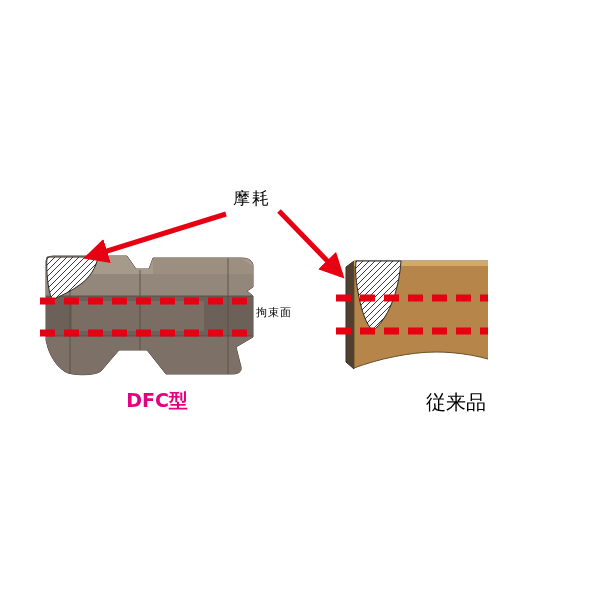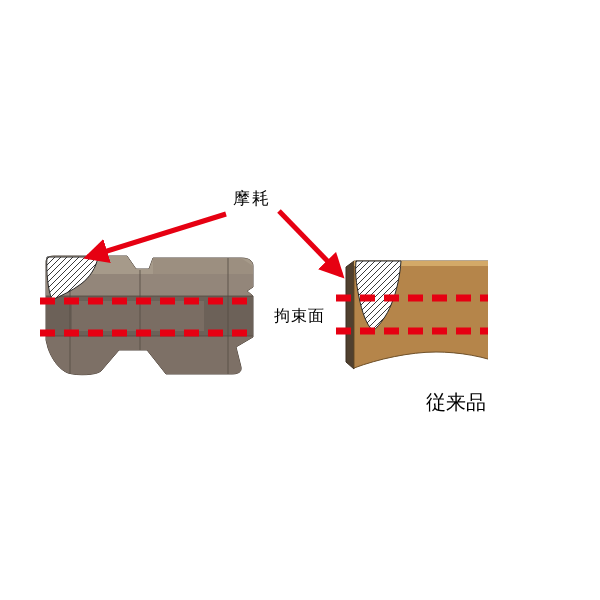--- a/index.html
+++ b/index.html
@@ -14,22 +14,22 @@
     background: var(--background, #ffffff);
     overflow: hidden;
   }
   .canvas svg { position: absolute; left: 0; top: 0; }
   .label { position: absolute; color: var(--caption-text, #000); line-height: 1.1; }
   .wear-label {
     left: 212px; top: 189px; width: 80px;
     text-align: center; font-size: 17px; letter-spacing: 2px;
   }
   .constraint-label {
-    left: 274px; top: 307px; width: 80px;
-    font-size: 16px; letter-spacing: 1px;
+    left: 256px; top: 307px; width: 80px;
+    font-size: 11px; letter-spacing: 1px;
   }
   .dfc-caption {
     left: 97px; top: 390px; width: 120px;
     text-align: center; font-size: 19px; font-weight: bold;
     color: var(--dfc-caption, #e4007f);
   }
   .conventional-caption {
     left: 396px; top: 391px; width: 120px;
     text-align: center; font-size: 20px;
   }
@@ -110,15 +110,16 @@
     </g>
 
     <g>
       <line class="arrow" x1="226" y1="214" x2="88" y2="257" marker-end="url(#ah)"></line>
       <line class="arrow" x1="279" y1="211" x2="341" y2="275" marker-end="url(#ah)"></line>
     </g>
   </svg>
 
   <div class="label wear-label">摩耗</div>
   <div class="label constraint-label">拘束面</div>
+  <div class="label dfc-caption">DFC型</div>
   <div class="label conventional-caption">従来品</div>
 
 </div>
 
 </body></html>

